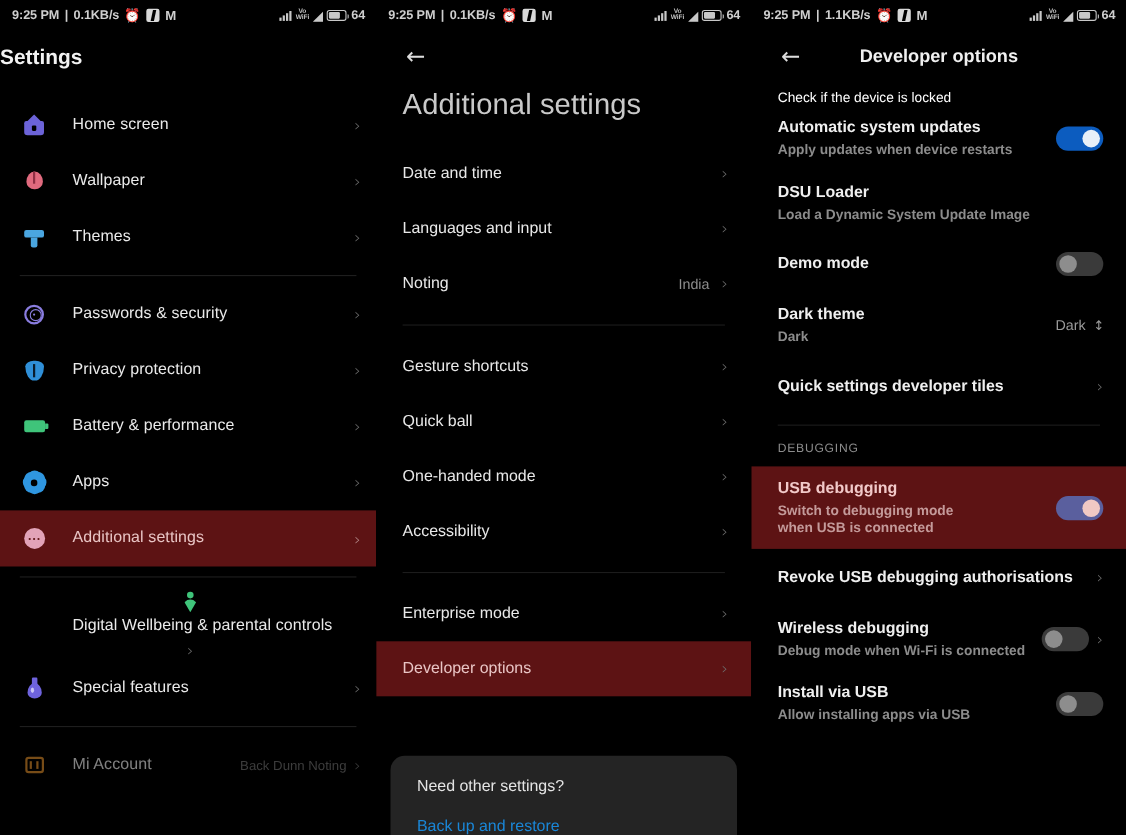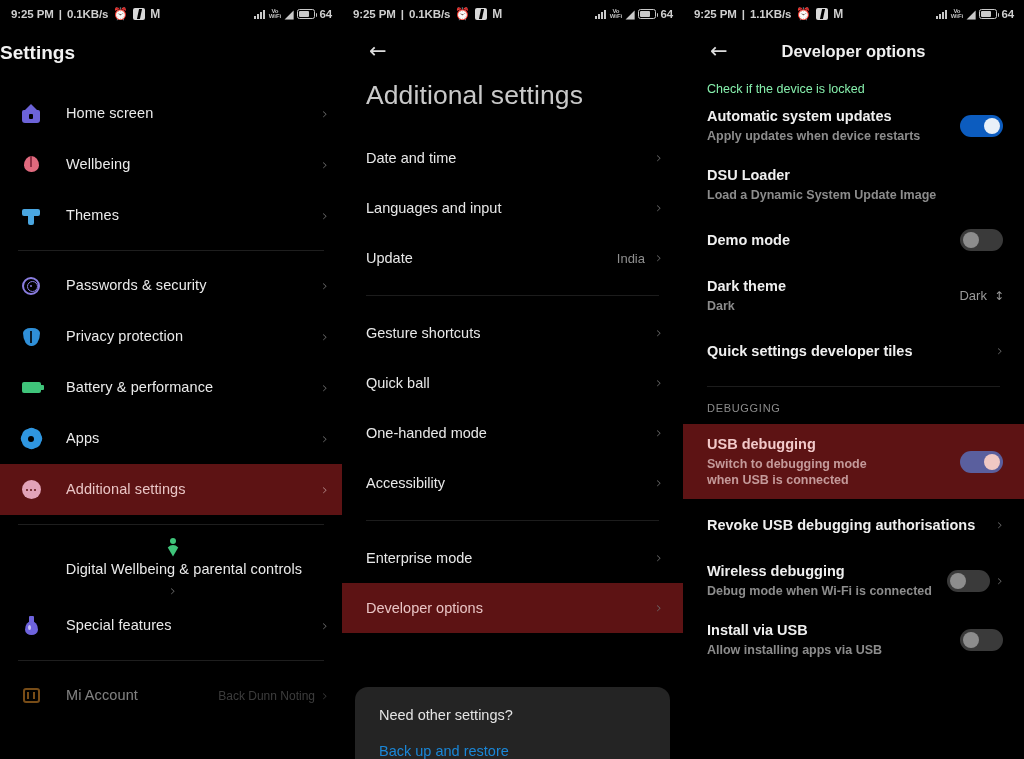--- a/index.html
+++ b/index.html
@@ -232,21 +232,21 @@
   .card-t { color:#e4e4e4; font-size:14.5px; margin-bottom:20px; }
   .card-l { color:#1a87d8; font-size:14.5px; font-weight:500; }
 
   
   .p3head { height:46px; display:flex; align-items:center; padding-left:27px; position:relative; }
   .p3head .ttl {
     position:absolute; left:0; right:0; text-align:center;
     color:#f0f0f0; font-size:16.5px; font-weight:bold; pointer-events:none;
   }
   .p3head .arrow-l { position:relative; z-index:2; }
-  .sub-top { color:#86efac; font-size:12.5px; padding:8px 0 0 24px; }
+  .sub-top { color:#ffffff; font-size:12.5px; padding:8px 0 0 24px; }
   .row3 {
     display:flex; align-items:center; justify-content:space-between;
     padding:11px 21px 11px 24px; min-height:52px;
   }
   .row3.sel { background:#5d1314;gap:48px; }
   .row3 .txt { flex:1; padding-right:14px; }
   .row3 .t1 { color:#efefef; font-size:14.5px; font-weight:bold; line-height:19px; }
   .row3.sel .t1 { color:#f2c9c9; }
   .row3 .t2 { color:#8c8c8c; font-size:12.5px; line-height:16px; margin-top:2px;font-weight:bold; }
   .row3.sel .t2 { color:#c49a9a; }
@@ -311,21 +311,21 @@
               <em></em>
             </span>
           </span>
         <span class="lbl">Home screen</span>
         <span class="chev">›</span>
       </div>
       <div class="row1">
         <span class="ico">
             <span class="i-flower"></span>
           </span>
-        <span class="lbl">Wellbeing</span>
+        <span class="lbl">Wallpaper</span>
         <span class="chev">›</span>
       </div>
       <div class="row1">
         <span class="ico">
             <span class="i-brush"></span>
           </span>
         <span class="lbl">Themes</span>
         <span class="chev">›</span>
       </div>
 
@@ -444,21 +444,21 @@
           <span class="chev">›</span>
         </span>
       </div>
       <div class="row2">
         <span class="lbl">Languages and input</span>
         <span class="right">
           <span class="chev">›</span>
         </span>
       </div>
       <div class="row2">
-        <span class="lbl">Update</span>
+        <span class="lbl">Noting</span>
         <span class="right">
           <span class="val">India</span>
           <span class="chev">›</span>
         </span>
       </div>
 
       <div class="divider2"></div>
 
       <div class="row2">
         <span class="lbl">Gesture shortcuts</span>

